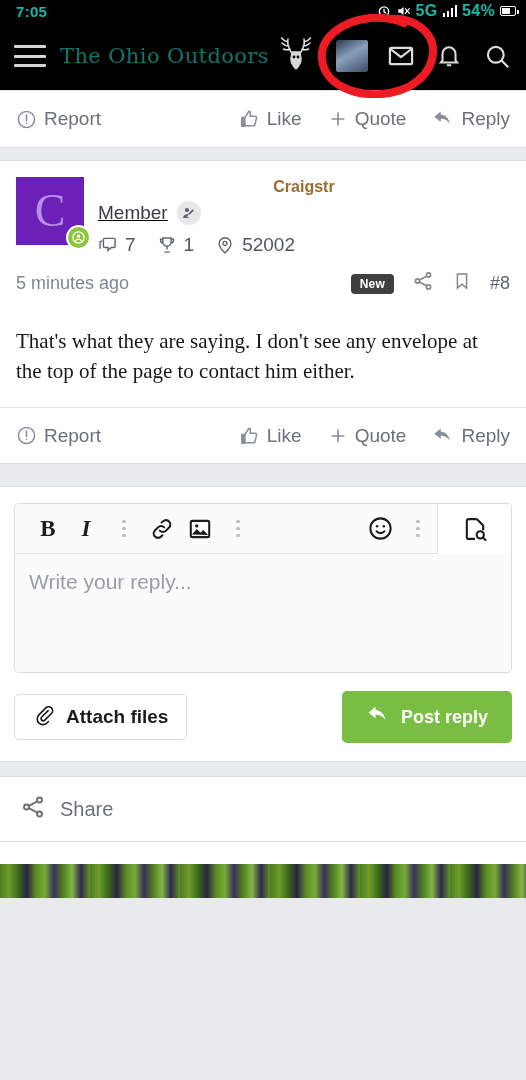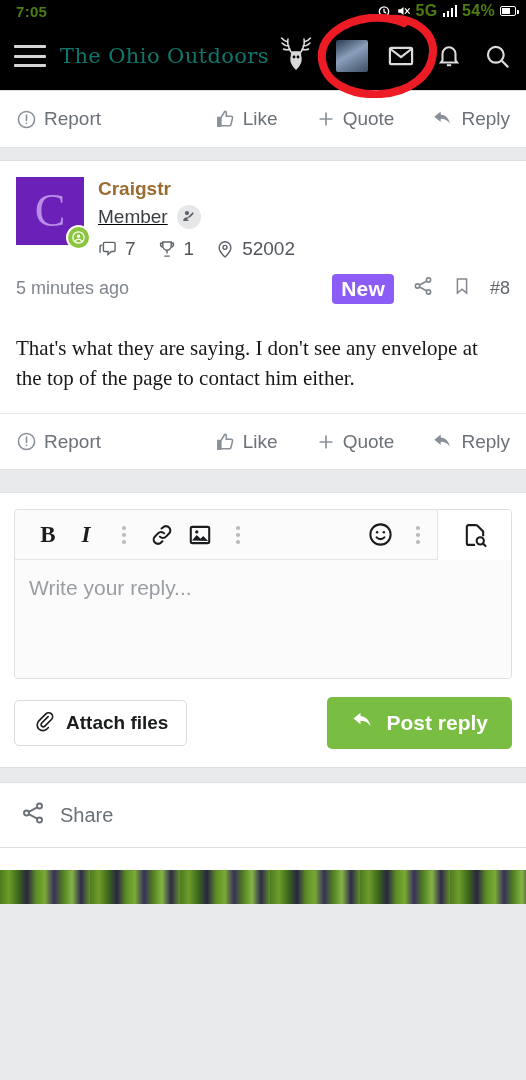--- a/index.html
+++ b/index.html
@@ -6,21 +6,21 @@
   html, body {
     width: 526px; height: 1080px;
     background: #e9eaec;
     font-family: "Liberation Sans", sans-serif;
     overflow: hidden;
   }
   .screen { position: relative; width: 526px; height: 1080px; background: #e9eaec; }
 
   
   .statusbar {
-    height: 22px; background: #000; color: #4d7c0f;
+    height: 22px; background: #000; color: #14b8a6;
     display: flex; align-items: center; justify-content: space-between;
     padding: 0 10px 0 16px;
     font-size: 15px; font-weight: bold; letter-spacing: .3px;
   }
   .status-right { display: flex; align-items: center; gap: 5px; }
   .si { display: inline-flex; align-items: center; }
   .sig-bars { display: inline-flex; align-items: flex-end; gap: 1.5px; height: 12px; }
   .sig-bars i { width: 2.5px; background: #fff; display: block; }
   .sig-bars i:nth-child(1){ height:4px } .sig-bars i:nth-child(2){ height:6px }
   .sig-bars i:nth-child(3){ height:9px } .sig-bars i:nth-child(4){ height:12px }
@@ -56,55 +56,55 @@
     pointer-events: none; z-index: 40;
   }
 
   
   .card { background:#fff; border:1px solid #dfe0e3; border-left:none; border-right:none; }
   .actionbar {
     display:flex; align-items:center; height: 56px; padding: 0 16px;
     font-size: 19px; color: #6b7178;
   }
   .ab-left { display:flex; align-items:center; gap:8px; }
-  .ab-right { margin-left:auto; display:flex; align-items:flex-end; gap: 38px; }
+  .ab-right { margin-left:auto; display:flex; align-items:flex-end; gap: 26px; }
   .ab-item { display:flex; align-items:center; gap:7px; cursor:pointer; white-space:nowrap; }
   .ab-item svg, .ab-left svg { display:block; }
 
   .gap { height: 12px; background: #e9eaec; }
 
   
   .post-head { display:flex; padding: 16px 16px 0 16px; gap: 14px; }
   .avatar-lg {
     width: 68px; height: 68px; background: #6b21b8; color:#b88ee8;
     font-size: 46px; line-height: 68px; text-align:center;
     font-family:"Liberation Serif", serif; position:relative; flex:0 0 auto;
   }
   .online-dot {
     position:absolute; right:-7px; bottom:-5px; width:25px; height:25px;
     border-radius:50%; background:#8cc63f; border:2px solid #fff;
     display:flex; align-items:center; justify-content:center;
   }
   .ph-right { flex:1 1 auto; min-width:0; padding-top:1px; }
-  .username { color:#9a6b2f; font-size:19px; font-weight:bold; line-height:1.15; }
+  .username { color:#9a6b2f; font-size:16px; font-weight:bold; line-height:1.15;text-align:center; }
   .role-row { display:flex; align-items:center; gap:9px; margin-top:5px;text-decoration:underline; }
   .role { color:#3a3d42; font-size:19px; }
   .role-badge { width:24px; height:24px; border-radius:50%; background:#e6e7e9;
     display:flex; align-items:center; justify-content:center; }
   .stats { display:flex; align-items:center; gap:7px; margin-top:9px;
     color:#52565c; font-size:19px; }
   .stat { display:flex; align-items:center; gap:7px; margin-right:14px; }
   .stat svg { display:block; }
 
   .meta-row {
     display:flex; align-items:center; padding: 14px 16px 12px 16px;
     color:#80868e; font-size:18px;
   }
   .meta-right { margin-left:auto; display:flex; align-items:center; gap:18px; }
-  .new-badge { background:#8b5cf6; color:#fff; font-size:21px; font-weight:bold;
+  .new-badge { background:#404040; color:#fff; font-size:12px; font-weight:bold;
     padding: 3px 9px; border-radius:4px; letter-spacing:.2px; }
   .postnum { color:#5f656c; font-size:18px; }
 
   .quote { margin: 0 16px; border-left: 4px solid #1c1d1f; }
   .quote-head { padding: 9px 13px 8px 13px; background:#fff; display:flex;
     align-items:center; gap:9px; color:#7cb342; font-size:18px; }
   .quote-body { background:#f4f5f6; border-top:1px solid #e7e8ea;
     padding: 16px 13px 18px 13px; font-size:19px; color:#2b2d30; line-height:1.35; }
 
   .post-body { padding: 18px 24px 20px 16px; font-size:21px; color:#17181a; line-height:1.42;font-family:Liberation Serif, serif; }
@@ -124,21 +124,21 @@
   .tb-preview { width:74px; height:50px; border-left:1px solid #e4e5e8; background:#fff;
     display:flex; align-items:center; justify-content:center; cursor:pointer; }
   .reply-area { height: 118px; padding: 16px 14px; color:#9a9ea3; font-size:21px; background:#fbfbfc;}
 
   .editor-actions { display:flex; align-items:center; margin-top:18px; }
   .attach-btn { display:flex; align-items:center; gap:11px; border:1px solid #d9dbde;
     background:#fff; border-radius:5px; padding: 0 18px; height:46px;
     font-size:19px; font-weight:bold; color:#1a1c1e; cursor:pointer; }
   .post-btn { margin-left:auto; display:flex; align-items:center; gap:11px;
     background:#79bd42; border:none; border-radius:5px; padding:0 24px; height:52px;
-    color:#fff; font-size:21px; font-weight:bold; cursor:pointer; }
+    color:#fff; font-size:18px; font-weight:bold; cursor:pointer; }
 
   .share-card { background:#fff; border-top:1px solid #dfe0e3; border-bottom:1px solid #dfe0e3;
     height:66px; display:flex; align-items:center; padding:0 20px; gap:14px; }
   .share-label { color:#6b7178; font-size:20px; }
 
   .bottom-img { height: 34px; width:100%;
     background:
       repeating-linear-gradient(90deg,
         #4f7a22 0px, #6f9b30 9px, #3e6a1d 18px, #2a2540 27px, #5d8c28 36px,
         #7aa93a 45px, #39305a 54px, #517f24 63px, #86b44a 72px, #2f2a4a 81px,

